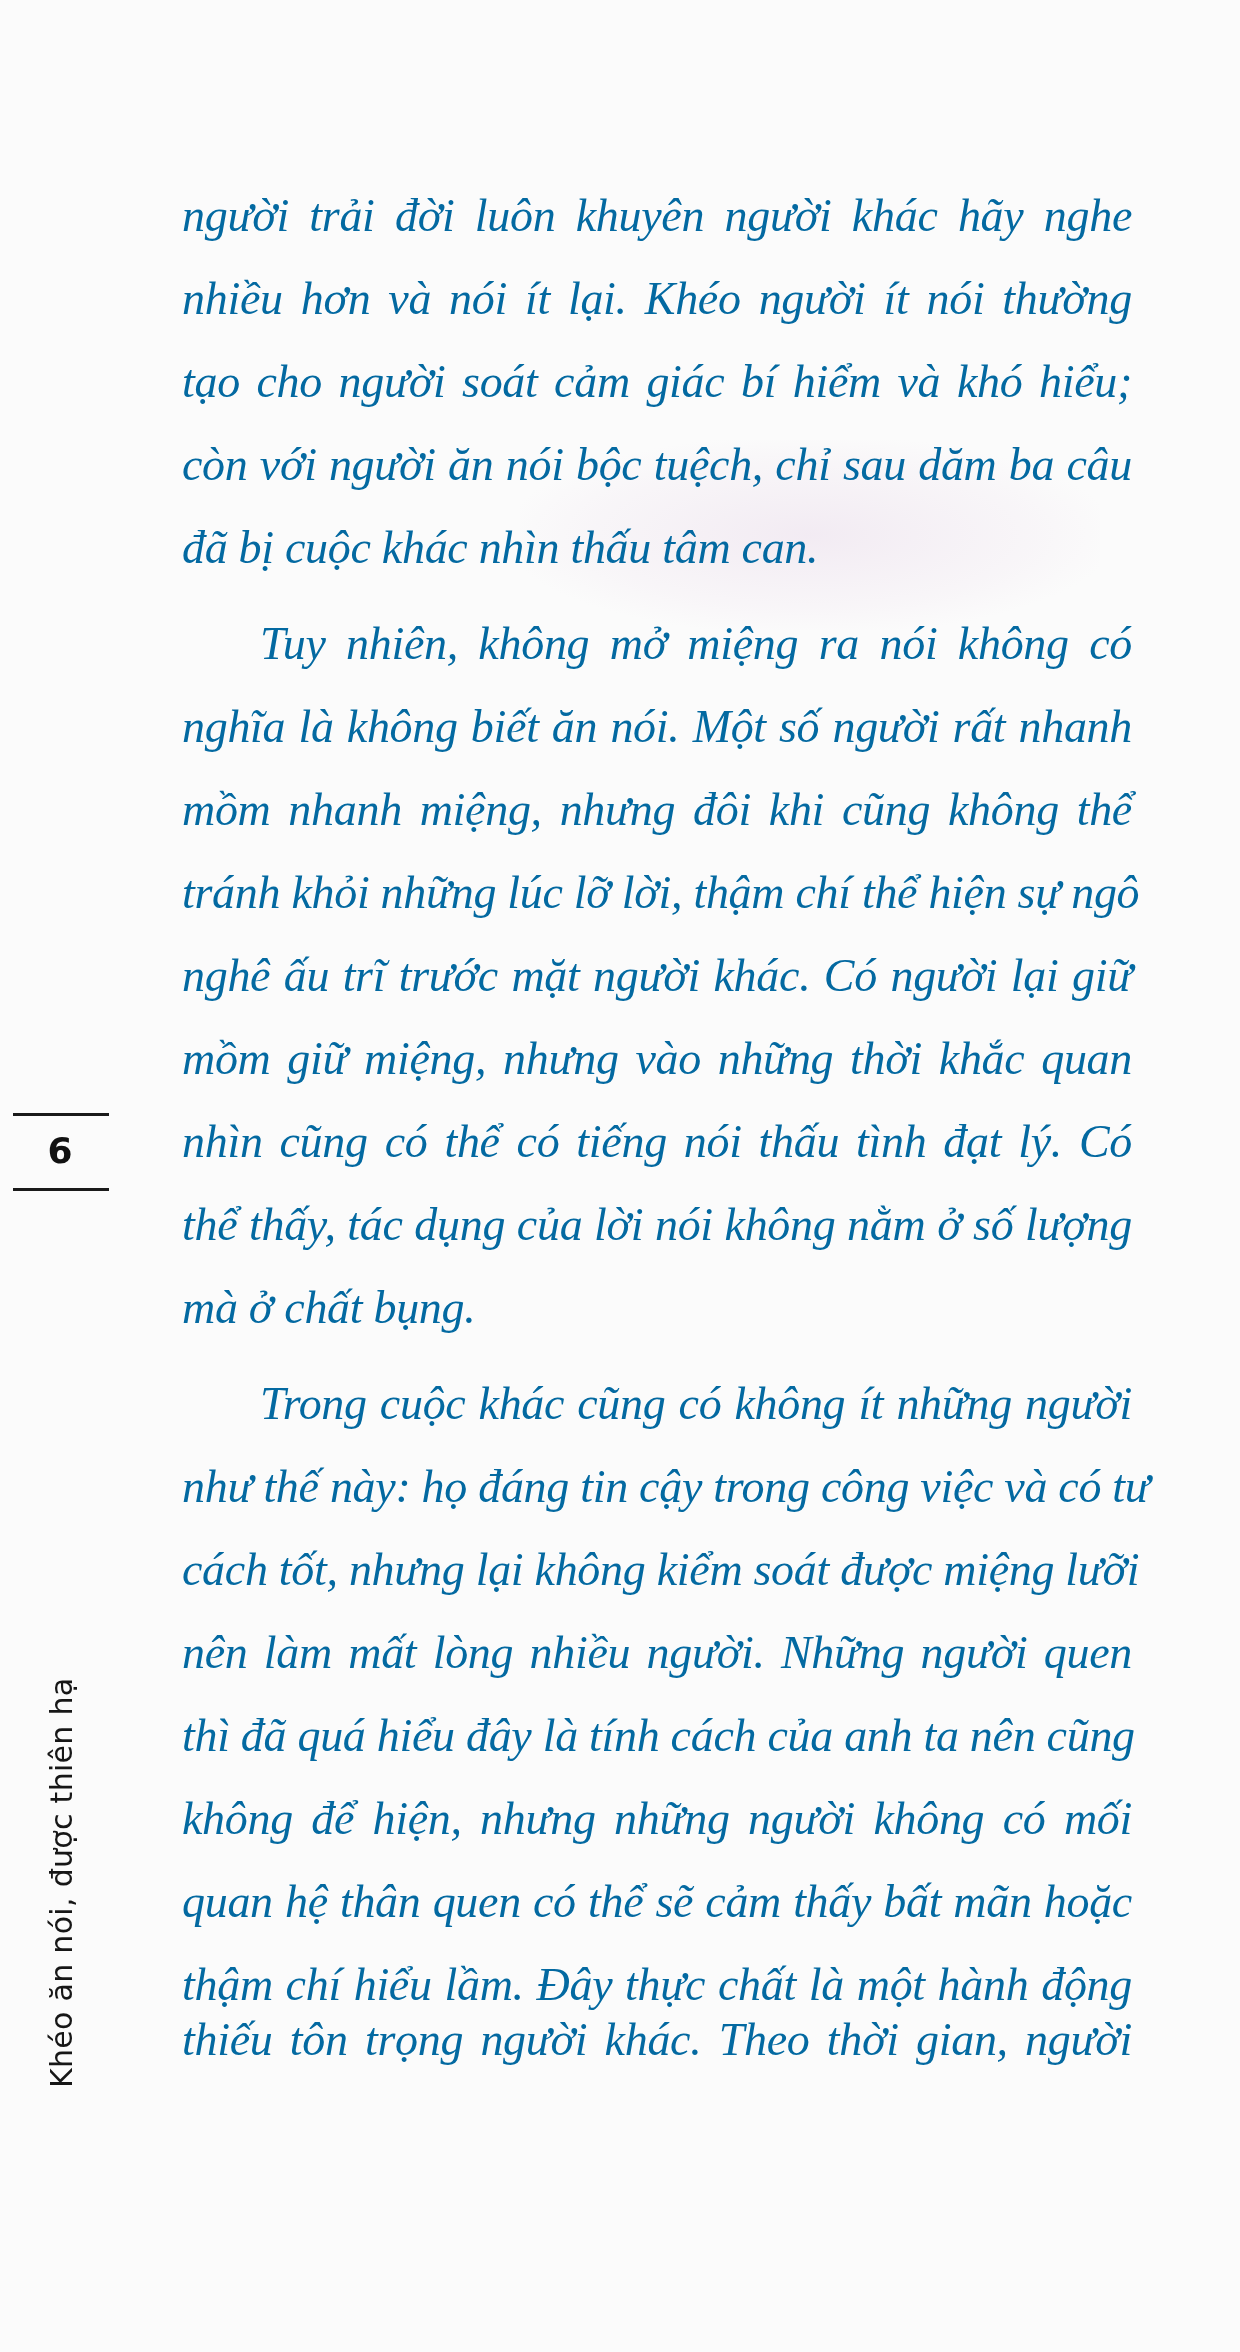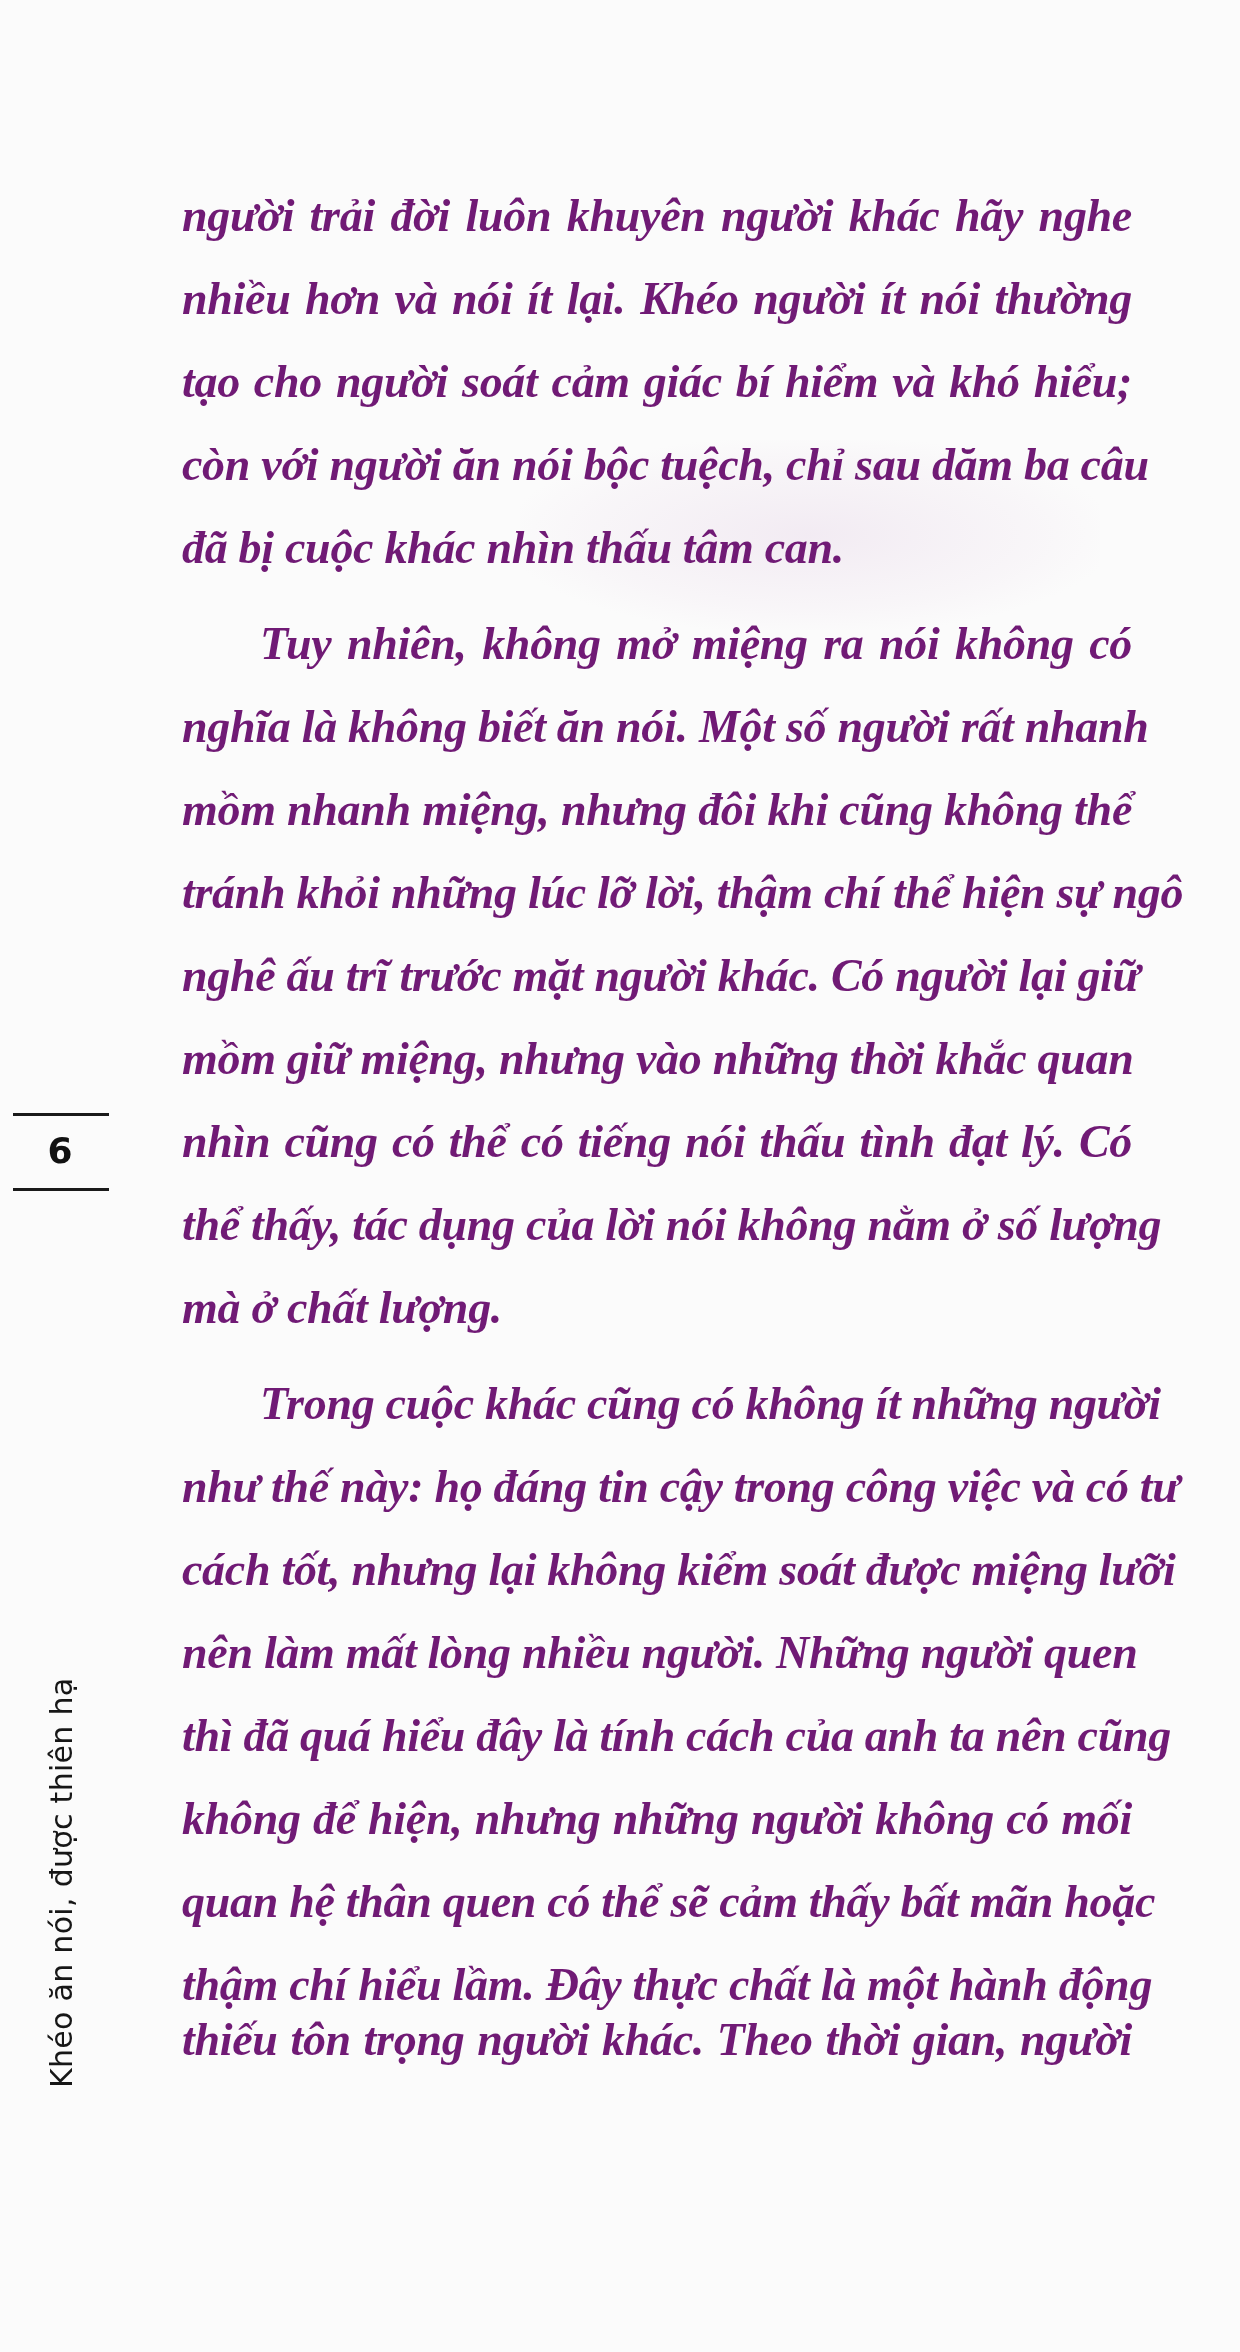--- a/index.html
+++ b/index.html
@@ -16,26 +16,25 @@
   }
   .body-text {
     position: absolute; left: 182px; top: 0; width: 950px;
   }
   .line {
     position: absolute; left: 0; width: 950px; height: 80px;
     font-family: "Liberation Serif", "DejaVu Serif", serif;
     font-style: italic;
     font-size: 46px;
     line-height: 80px;
-    color: #701a75;
+    color: #0369a1;
     white-space: nowrap;
     text-align: justify;
     text-align-last: justify;
     letter-spacing: -0.3px;
-    font-weight: bold;
   }
   .line.last { text-align-last: left; }
   .line.indent { left: 78px; width: 872px; }
   .page-num-box {
     position: absolute; left: 10px; top: 1113px; width: 100px; height: 76px;
   }
   .page-num-box .rule {
     position: absolute; left: 3px; width: 96px; height: 3px; background: #1a1a1a;
   }
   .page-num-box .rule.top { top: 0; }
@@ -68,21 +67,21 @@
     <div class="line last" style="top:508px">đã bị cuộc khác nhìn thấu tâm can.</div>
 
     <div class="line indent" style="top:604px">Tuy nhiên, không mở miệng ra nói không có</div>
     <div class="line" style="top:687px">nghĩa là không biết ăn nói. Một số người rất nhanh</div>
     <div class="line" style="top:770px">mồm nhanh miệng, nhưng đôi khi cũng không thể</div>
     <div class="line" style="top:853px">tránh khỏi những lúc lỡ lời, thậm chí thể hiện sự ngô</div>
     <div class="line" style="top:936px">nghê ấu trĩ trước mặt người khác. Có người lại giữ</div>
     <div class="line" style="top:1019px">mồm giữ miệng, nhưng vào những thời khắc quan</div>
     <div class="line" style="top:1102px">nhìn cũng có thể có tiếng nói thấu tình đạt lý. Có</div>
     <div class="line" style="top:1185px">thể thấy, tác dụng của lời nói không nằm ở số lượng</div>
-    <div class="line last" style="top:1268px">mà ở chất lượng.</div>
+    <div class="line last" style="top:1268px">mà ở chất bụng.</div>
 
     <div class="line indent" style="top:1364px">Trong cuộc khác cũng có không ít những người</div>
     <div class="line" style="top:1447px">như thế này: họ đáng tin cậy trong công việc và có tư</div>
     <div class="line" style="top:1530px">cách tốt, nhưng lại không kiểm soát được miệng lưỡi</div>
     <div class="line" style="top:1613px">nên làm mất lòng nhiều người. Những người quen</div>
     <div class="line" style="top:1696px">thì đã quá hiểu đây là tính cách của anh ta nên cũng</div>
     <div class="line" style="top:1779px">không để hiện, nhưng những người không có mối</div>
     <div class="line" style="top:1862px">quan hệ thân quen có thể sẽ cảm thấy bất mãn hoặc</div>
     <div class="line" style="top:1945px">thậm chí hiểu lầm. Đây thực chất là một hành động</div>
     <div class="line" style="top:2000px">thiếu tôn trọng người khác. Theo thời gian, người</div>

